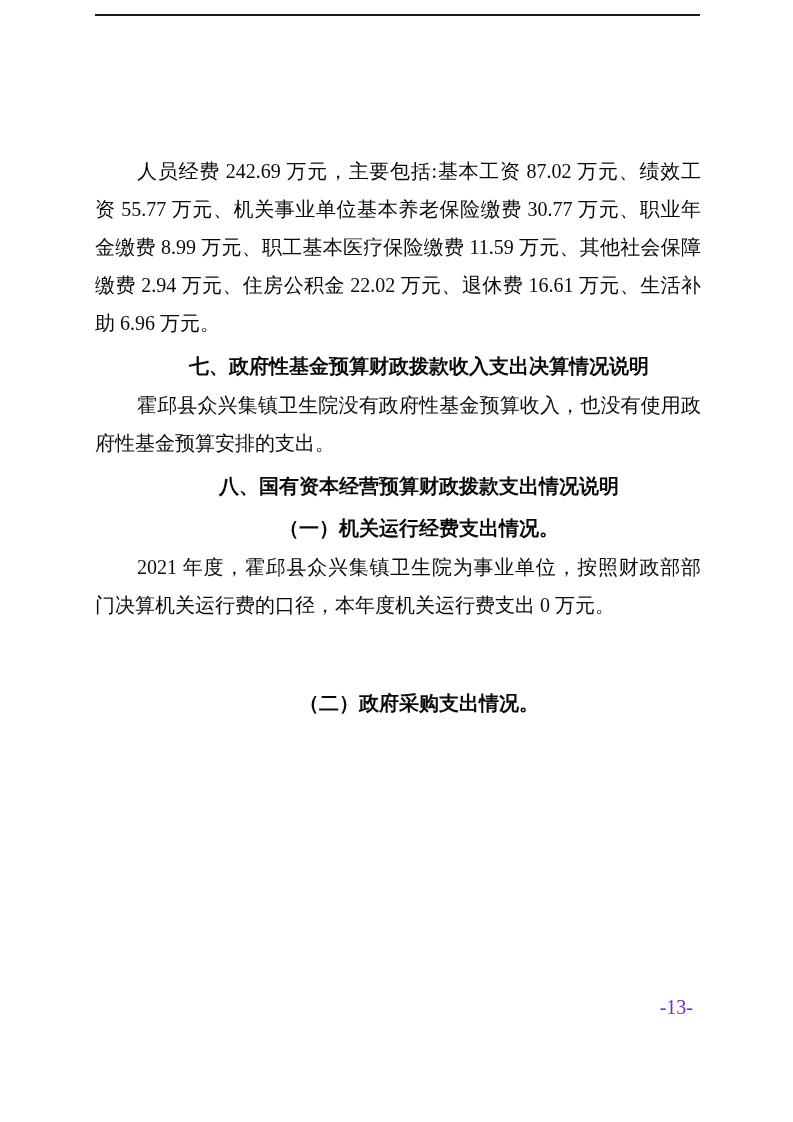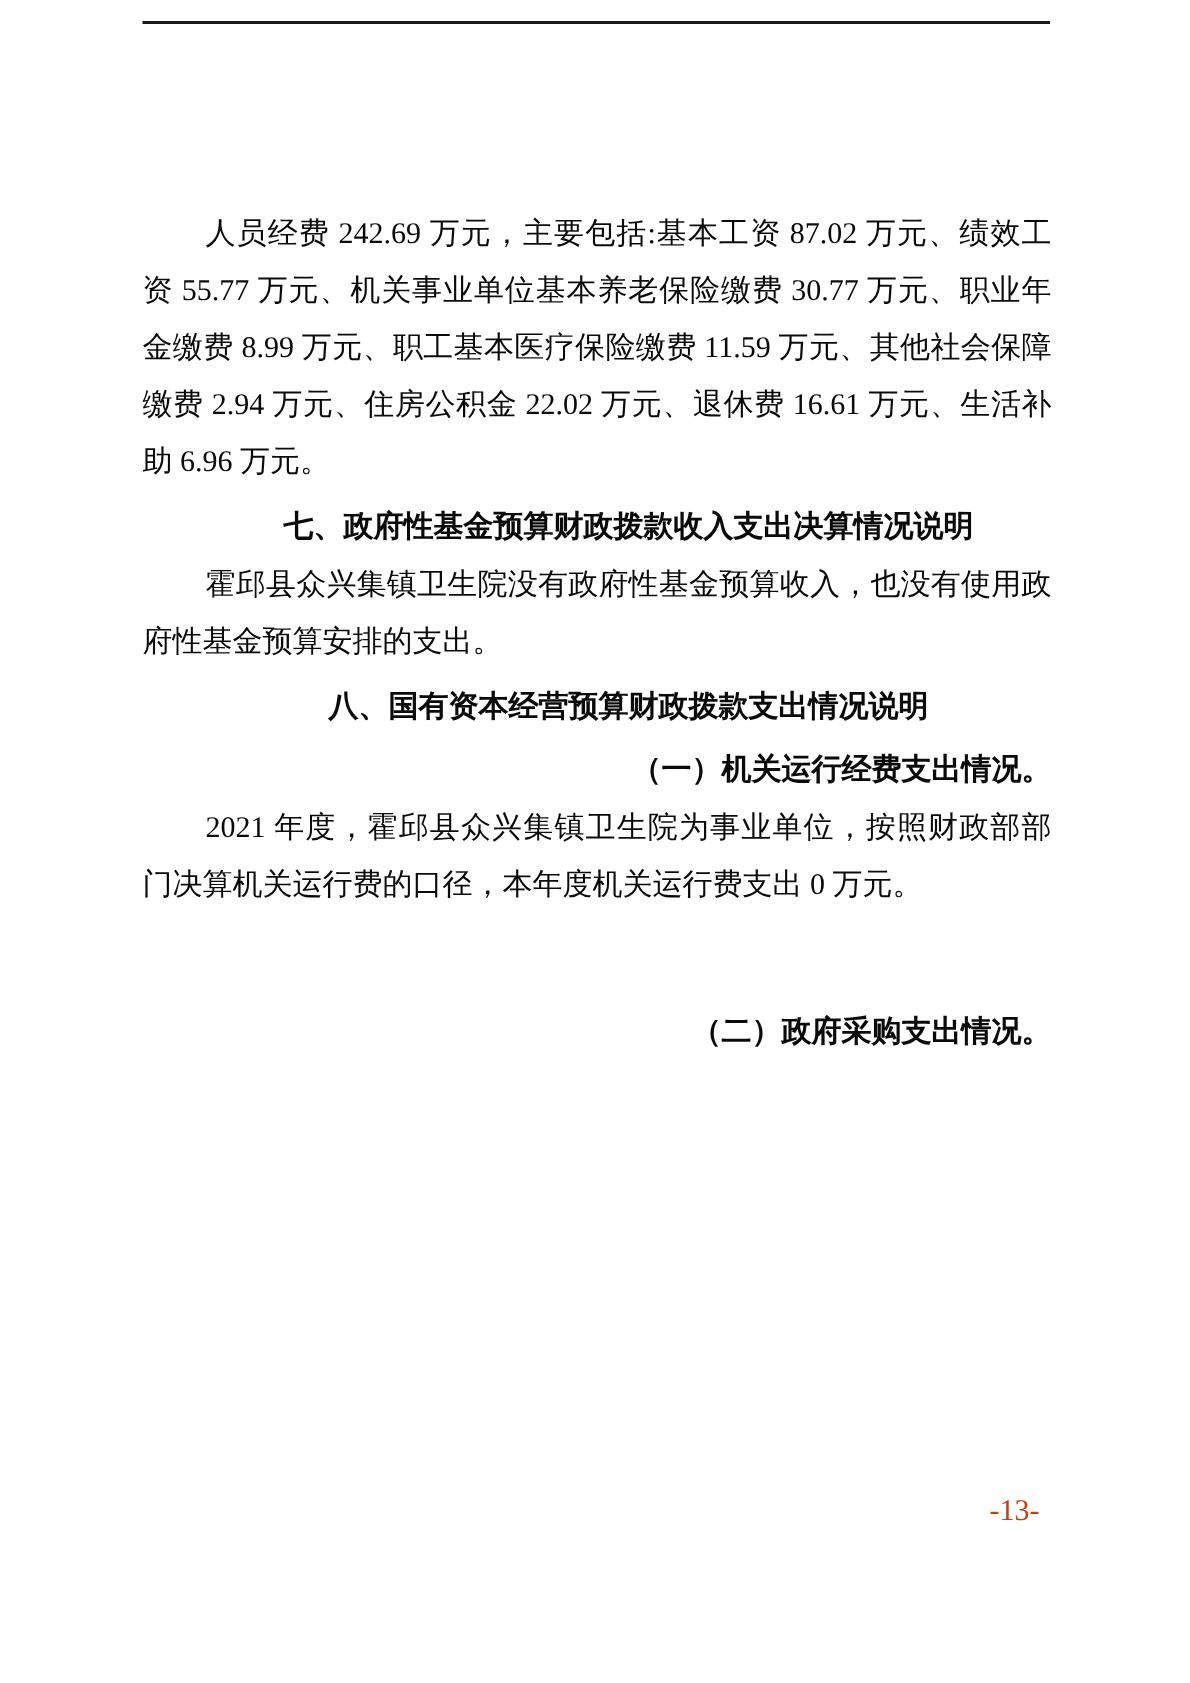--- a/index.html
+++ b/index.html
@@ -18,21 +18,21 @@
   .header-rule {
     position: absolute;
     top: 14px;
     left: 95px;
     width: 605px;
     height: 2px;
     background: #1a1a1a;
   }
   .content {
     position: absolute;
-    top: 137px;
+    top: 152px;
     left: 95px;
     width: 606px;
     font-size: 20px;
     line-height: 38px;
     text-align: justify;
     color: #0a0a0a;
   }
   .para {
     text-indent: 2.1em;
     margin: 0;
@@ -44,32 +44,32 @@
     text-indent: 2.1em;
     margin: 5px 0 1px 0;
     text-align: center;
   }
   .subheading {
     font-weight: bold;
     font-size: 20px;
     line-height: 38px;
     text-indent: 2.1em;
     margin: 4px 0 1px 0;
-    text-align: right;
+    text-align: center;
   }
   .gap-before {
     margin-top: 60px;
   }
   .page-number {
     position: absolute;
     top: 992px;
     right: 100px;
     font-size: 20px;
     line-height: 30px;
-    color: #c2410c;
+    color: #6d28d9;
     text-align: right;
   }
 </style>
 </head>
 <body>
 
 <div class="page">
 
   <div class="header-rule"></div>
 

